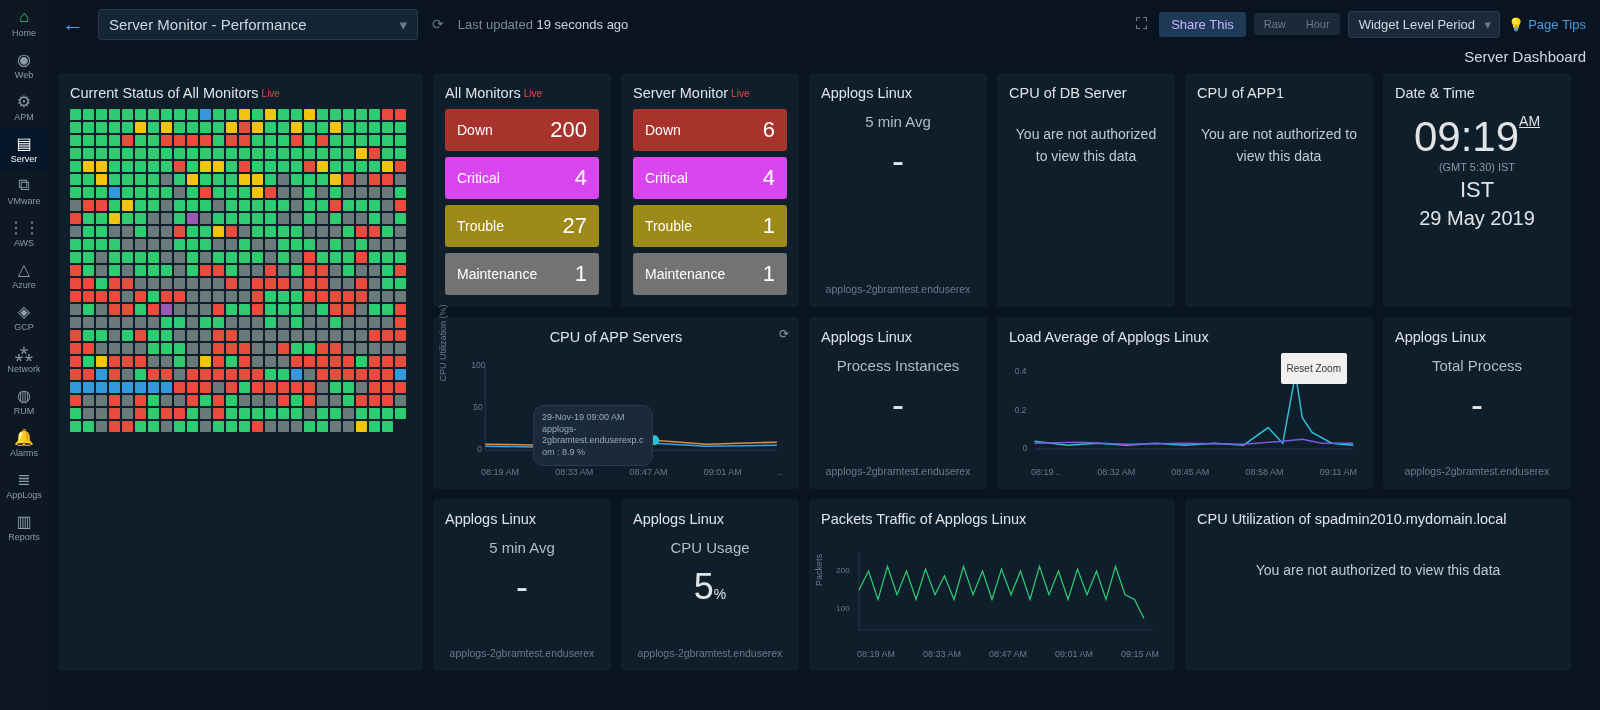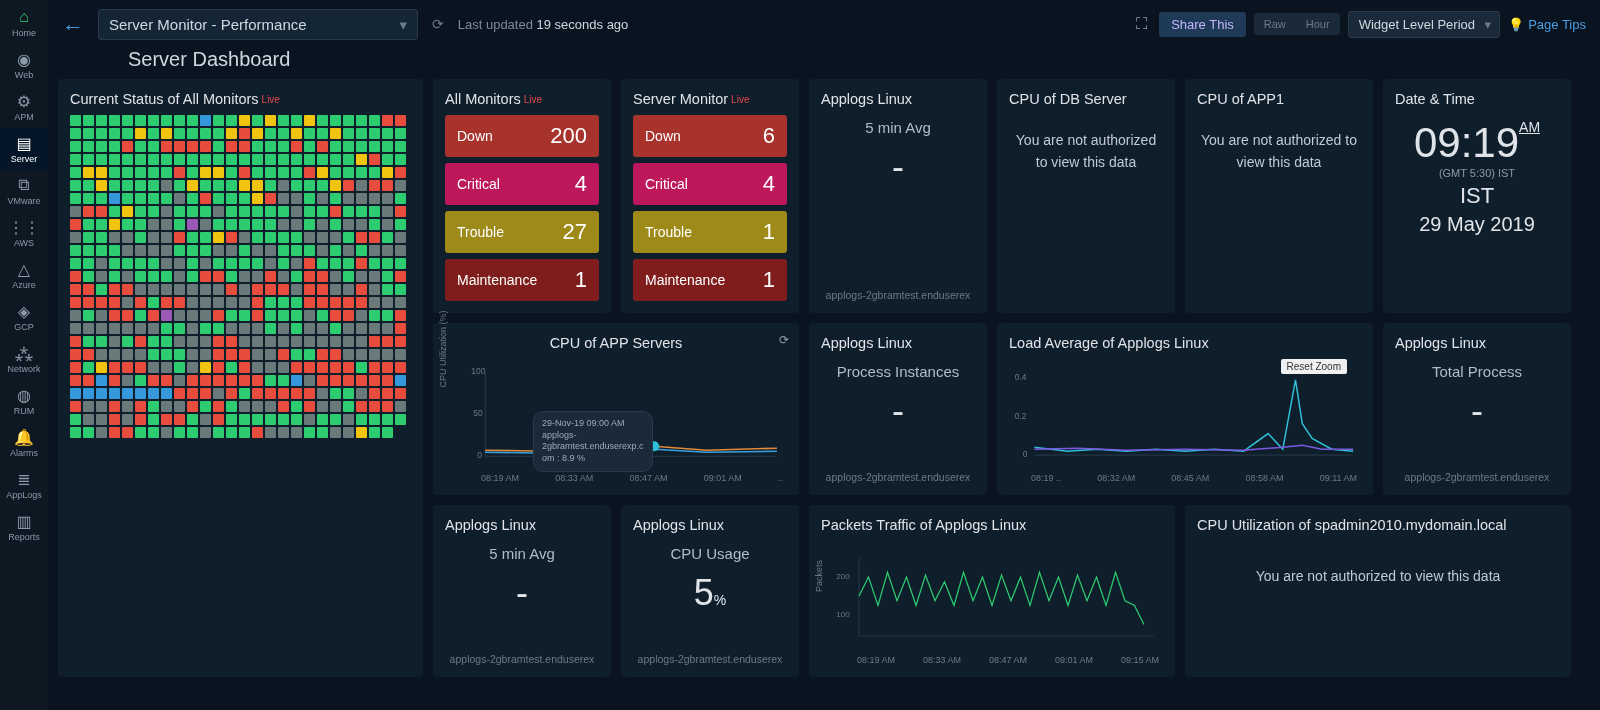--- a/index.html
+++ b/index.html
@@ -77,21 +77,21 @@
   background: #1a2a3a;
   border: 1px solid #2a3a4a;
   padding: 5px 24px 5px 10px;
   border-radius: 3px;
   font-size: 13px;
   position: relative;
   color: #cfd8df;
 }
 .widget-period:after { content: "▾"; position: absolute; right: 8px; color: #6a7a88; }
 .page-tips { color: #4a9de0; font-size: 13px; cursor: pointer; display: flex; align-items: center; gap: 4px; }
-.subtitle { padding: 0 14px 8px 80px; color: #cfd8df; font-size: 20px; }
+.subtitle { padding: 0 14px 8px 80px; color: #cfd8df; font-size: 15px; text-align: right; }
 .dashboard {
   flex: 1;
   padding: 0 10px 10px 10px;
   overflow: hidden;
 }
 .grid {
   display: grid;
   grid-template-columns: 365px 178px 178px 178px 178px 188px 188px;
   grid-auto-rows: auto;
   gap: 10px;
@@ -114,43 +114,43 @@
   width: 11px; height: 11px; border-radius: 1px;
 }
 .s-g{background:#2ecc71;} .s-r{background:#e74c3c;} .s-y{background:#f1c40f;}
 .s-gy{background:#6a7a7a;} .s-b{background:#3498db;} .s-p{background:#9b59b6;}
 .stat-rows { display: flex; flex-direction: column; gap: 6px; }
 .stat-row {
   display: flex; justify-content: space-between; align-items: center;
   padding: 8px 12px; border-radius: 3px; font-size: 14px;
 }
 .stat-row .val { font-size: 22px; font-weight: 400; }
-.sr-down{background:#a8322c;color:#fff;} .sr-crit{background:#be185d;color:#fff;}
-.sr-troub{background:#9e8a18;color:#fff;} .sr-maint{background:#7f1d1d;color:#fff;}
+.sr-down{background:#a8322c;color:#fff;} .sr-crit{background:#d946ef;color:#fff;}
+.sr-troub{background:#9e8a18;color:#fff;} .sr-maint{background:#737373;color:#fff;}
 .metric-card { align-items: center; text-align: center; }
 .metric-sub { color: #b0bcc8; font-size: 15px; margin-top: 4px; }
 .metric-val { font-size: 36px; color: #e0e4e8; margin-top: 10px; }
 .metric-val .unit { font-size: 14px; }
 .metric-src { font-size: 10.5px; color: #6a7a88; margin-top: auto; }
 .not-auth { color: #c0cad4; font-size: 14px; text-align:center; margin-top:14px; line-height:1.6;}
 .datetime-card { align-items:center; text-align:center; }
 .time-big { font-size: 42px; font-weight: 300; margin-top:4px;}
 .time-big .ampm { font-size: 14px; vertical-align: top; text-decoration: underline; }
 .tz-sub { font-size: 11px; color: #8a9aa8; }
 .tz-big { font-size: 22px; margin: 4px 0; }
 .date-big { font-size: 20px; }
 .chart-card .refresh-corner { position:absolute; right:10px; top:10px; color:#8a9aa8; font-size:12px; cursor:pointer;}
 .chart-area { flex:1; position:relative; min-height:120px;}
 svg.chart { width:100%; height:110px; }
 .tooltip-box {
   position:absolute; background:#1a2a3a; border:1px solid #2a3a4a; border-radius:10px;
   padding:6px 8px; font-size:9px; color:#9ab; line-height:1.3;
 }
 .reset-zoom {
-  position:absolute; background:#f0f0f0; color:#333; padding:2px 6px;
+  position:absolute; background:#f0f0f0; color:#333; padding:10px 6px;
   font-size:10px; border-radius:2px;
 }
 .axis-label { font-size:8.5px; fill:#6a7a88; }
 .x-ticks { display:flex; justify-content:space-between; font-size:9px; color:#6a7a88; padding:0 4px; }
 .y-label-vert { position:absolute; left:-2px; top:50%; transform:rotate(-90deg) translateX(50%); transform-origin:left; font-size:9px; color:#6a7a88;}
 </style>
 </head>
 <body>
 
 <div class="left-nav" id="left-nav">

